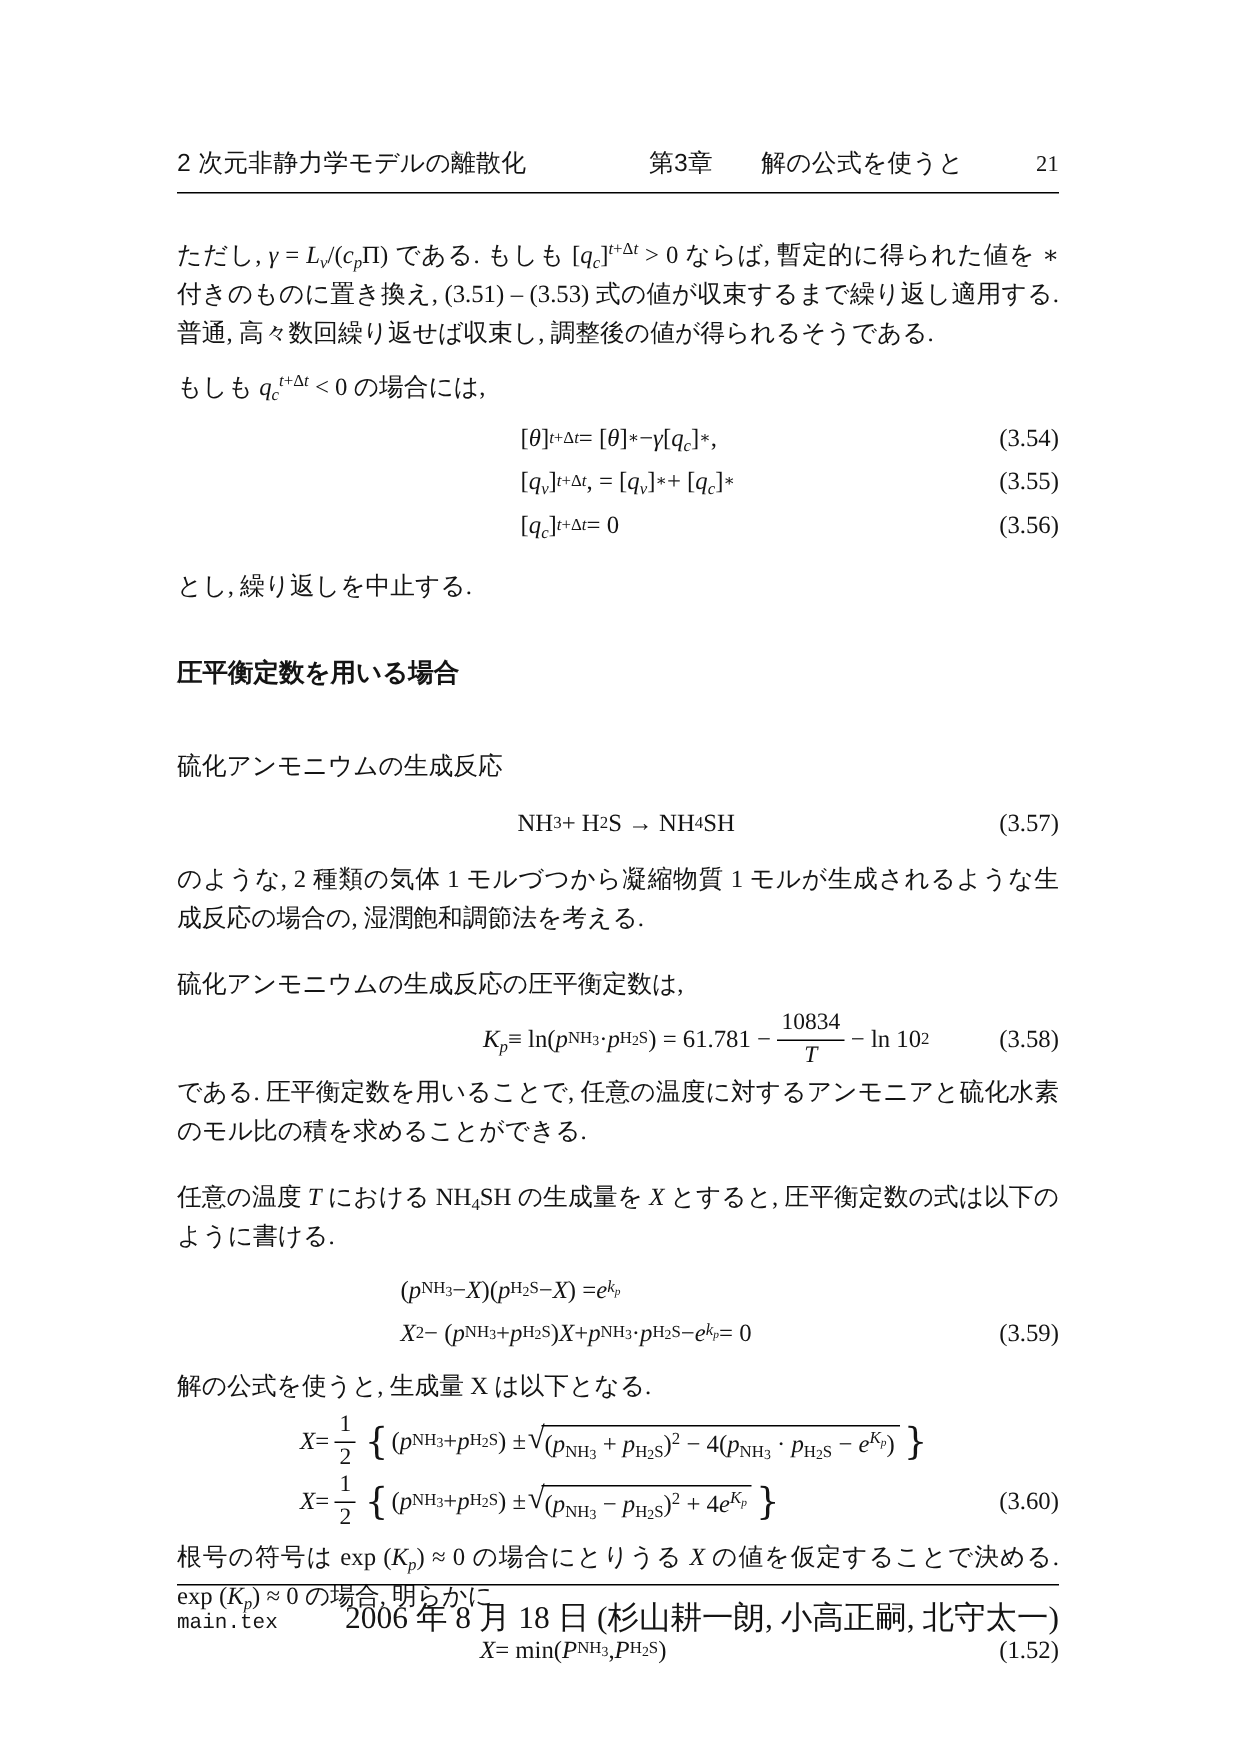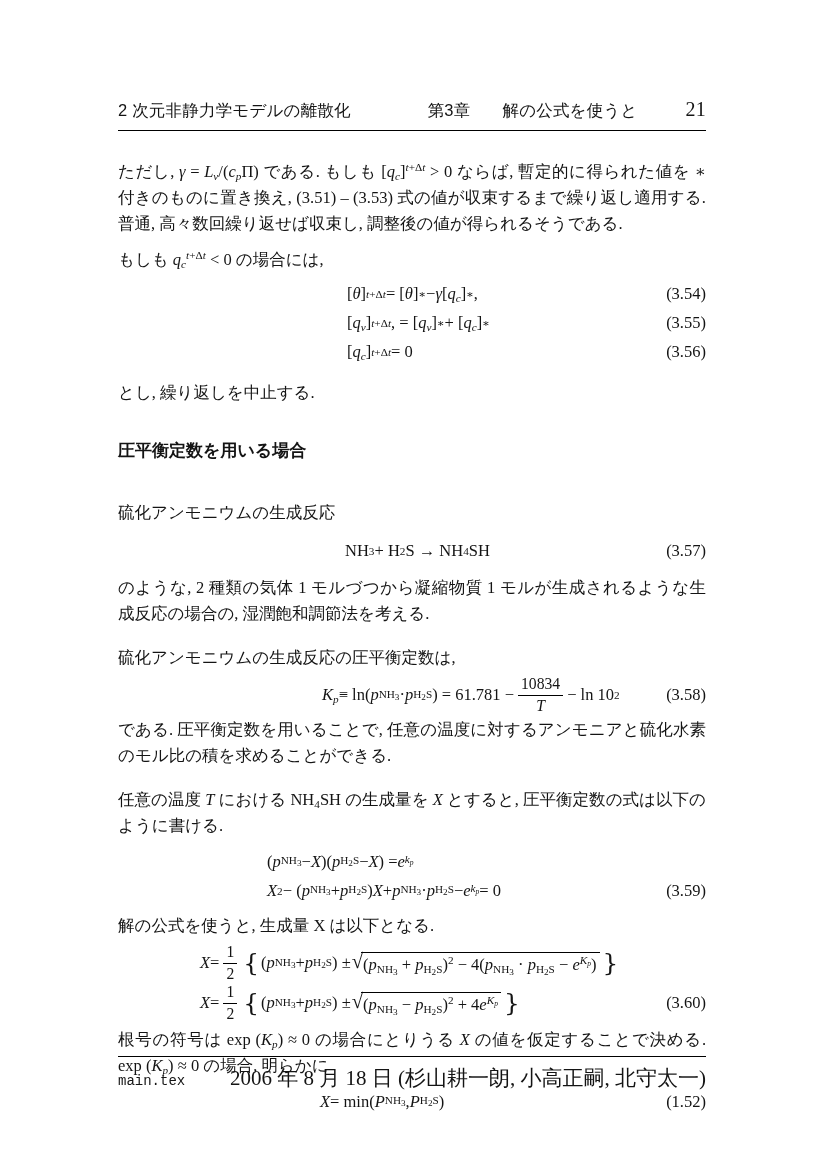--- a/index.html
+++ b/index.html
@@ -10,21 +10,21 @@
   }
   .page{position:absolute;left:118px;top:98px;width:588px;}
   
   .page-header{
     display:flex;justify-content:space-between;align-items:baseline;
     border-bottom:1.5px solid #000;padding-bottom:8px;
     font-family:"Liberation Sans","DejaVu Sans",sans-serif;
     font-size:16.5px;letter-spacing:.2px;
   }
   .hdr-right{display:inline-flex;align-items:baseline;gap:32px;}
-  .hdr-page-num{margin-left:16px;font-family:"Liberation Serif","DejaVu Serif",serif;font-size:20px;}
+  .hdr-page-num{margin-left:16px;font-family:"Liberation Serif","DejaVu Serif",serif;font-size:15px;}
   
   .para{margin:0;font-size:16.5px;line-height:26px;text-align:justify;}
   .subheading{
     font-family:"Liberation Sans","DejaVu Sans",sans-serif;
     font-weight:bold;font-size:17px;margin:34px 0 0;line-height:22px;
   }
   
   .eq-group{margin:0;}
   .eq-row{display:flex;align-items:center;min-height:29px;font-size:16.5px;}
   .eq-row.tall{min-height:40px;}

